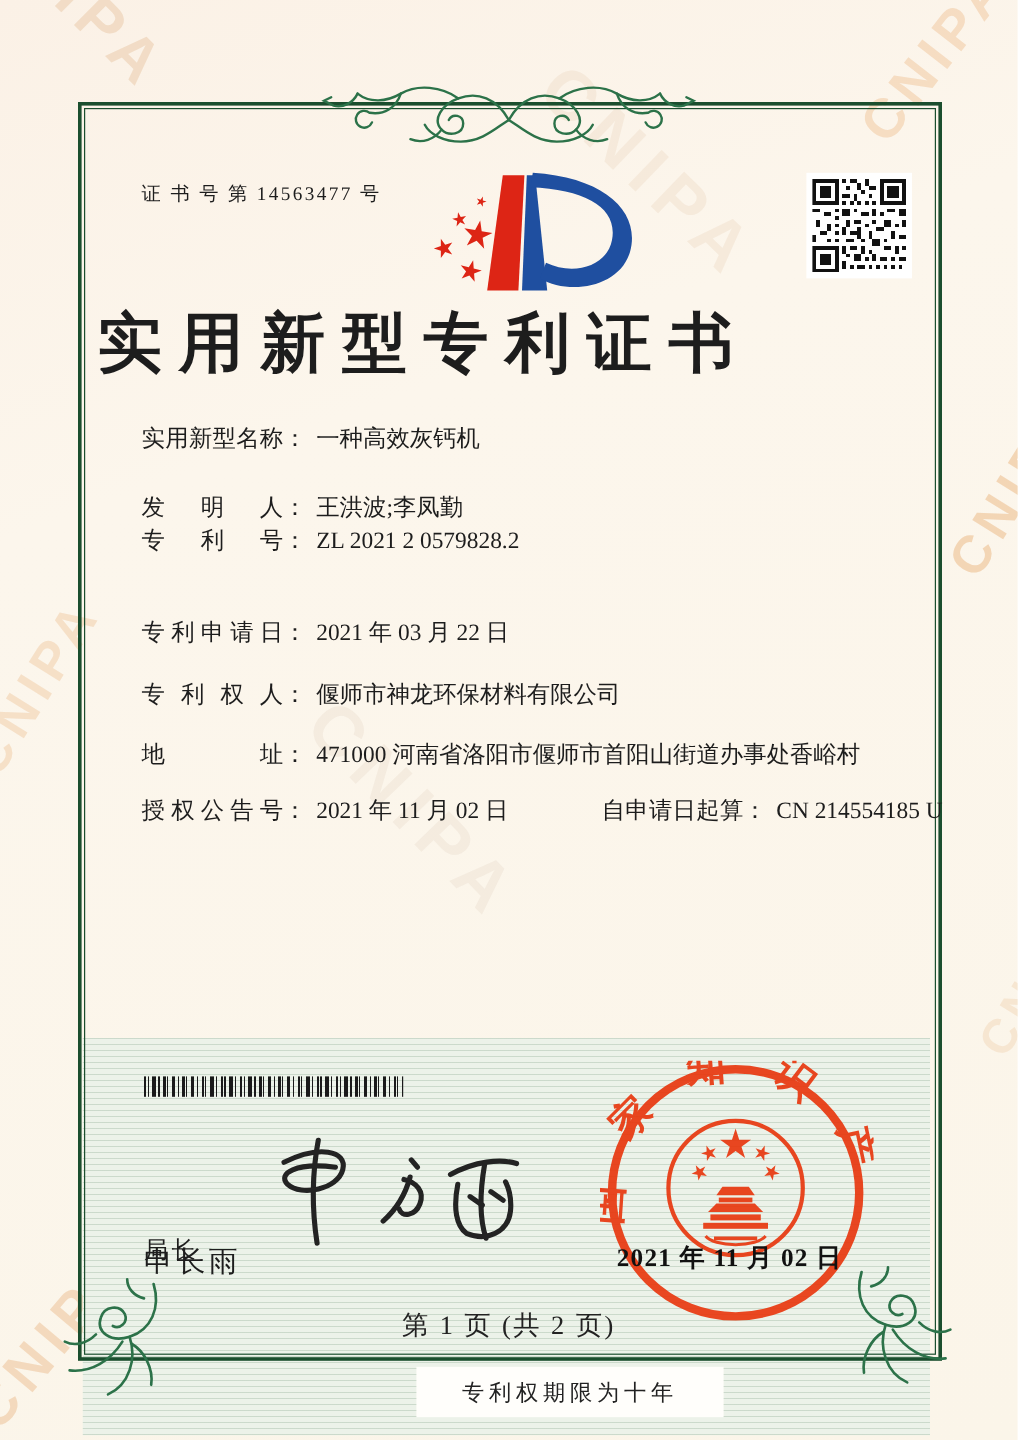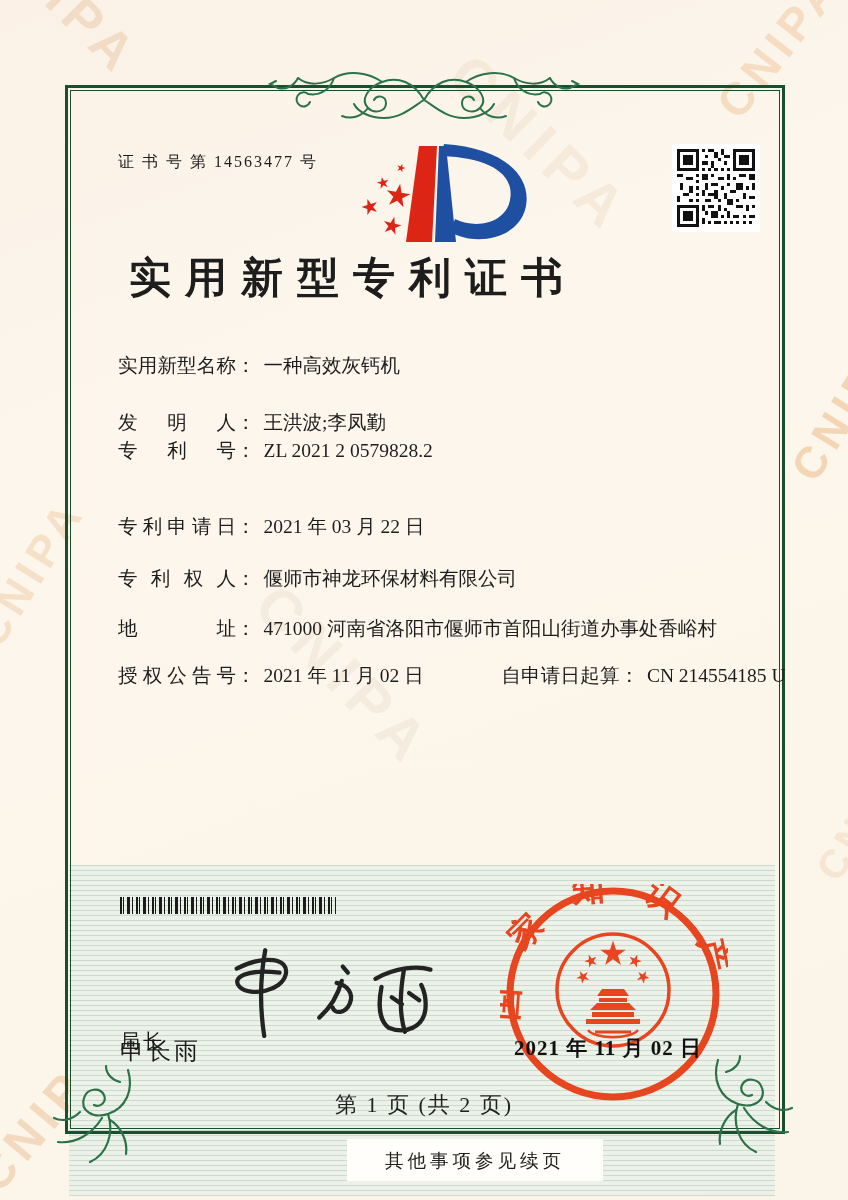--- a/index.html
+++ b/index.html
@@ -20,21 +20,21 @@
   .wm8{left:232px;top:642px;transform:rotate(46deg);font-size:58px;color:rgba(238,226,212,.5);letter-spacing:10px;}
   
   .border-outer{left:65px;top:85px;width:714px;height:1043px;border:3px solid #1b4e2e;z-index:2;}
   .border-inner{position:absolute;left:2px;top:2px;right:2px;bottom:2px;border:1px solid #1b4e2e;}
   
   .wave-band{left:69px;top:865px;width:706px;height:331px;z-index:2;
      background-color:#ecf2e9;
      background-image:repeating-linear-gradient(0deg,rgba(128,162,134,.30) 0 1px,rgba(255,255,255,0) 1px 5px);}
   
   .certno{left:118px;top:152px;font-size:16px;letter-spacing:2px;z-index:4;}
-  .title{left:0;top:250px;width:692px;text-align:center;font-size:42px;font-weight:600;
+  .title{left:0;top:250px;width:692px;text-align:center;font-size:54px;font-weight:600;
          letter-spacing:14px;text-indent:14px;z-index:4;}
   .qr{left:672px;top:144px;width:88px;height:88px;background:#fff;padding:5px;box-sizing:border-box;z-index:4;}
   .logo{left:338px;top:136px;width:205px;height:118px;z-index:3;}
   
   .frow{position:absolute;left:118px;font-size:19.5px;z-index:4;white-space:nowrap;}
   .flabel{display:inline-block;width:118px;text-align:justify;text-align-last:justify;vertical-align:bottom;}
   .fvalue{margin-left:8px;}
   .fcol{letter-spacing:0;}
   
   .bodytext{left:108px;top:698px;width:634px;font-size:17.5px;line-height:1.82;color:#272727;z-index:4;}
@@ -229,14 +229,14 @@
       </g>
       <path d="M95,148 h36" fill="none" stroke-width="3"></path>
       <path d="M88,146 a26,10 0 0 0 50,0" fill="none" stroke-width="2.5"></path>
     </g>
   </g>
 </svg>
 <div class="abs seal-date">2021 年 11 月 02 日</div>
 
 <div class="abs pageinfo">第 1 页 (共 2 页)</div>
 <div class="abs contbox">
-  <span>其他事项参见续页</span>
+  <span>专利权期限为十年</span>
 </div>
 
 </body></html>

